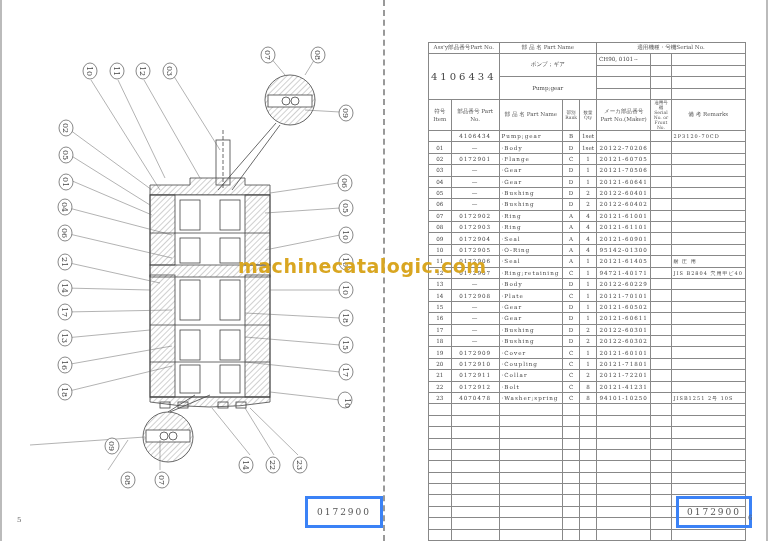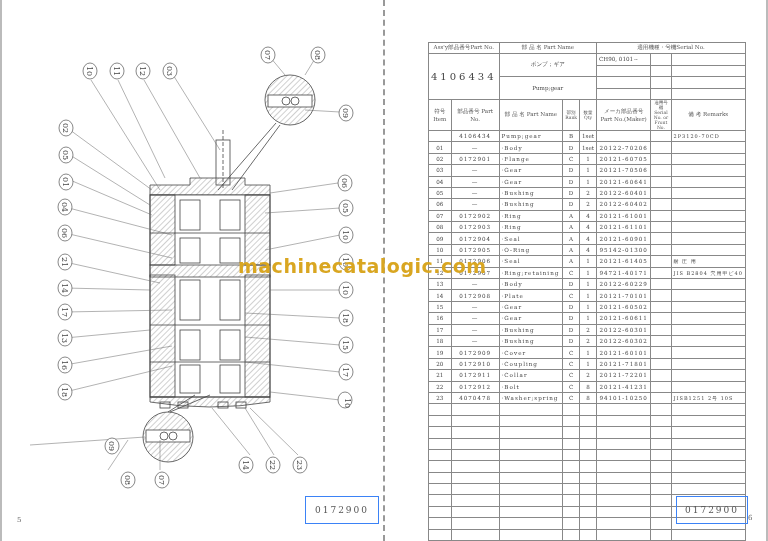--- a/index.html
+++ b/index.html
@@ -2,21 +2,21 @@
 <html><head>
 <meta charset="utf-8">
 <style>
   html,body{margin:0;padding:0;background:#fff;}
   body{width:768px;height:541px;position:relative;overflow:hidden;font-family:"DejaVu Serif",serif;color:#333;}
   .page-left{position:absolute;left:0;top:0;width:384px;height:541px;}
   .spine{position:absolute;left:383px;top:0;width:0;height:541px;border-left:2px dashed #999;}
   .left-edge{position:absolute;left:0;top:0;width:2px;height:541px;background:#bbb;}
   .right-edge{position:absolute;right:0;top:0;width:2px;height:541px;background:#bbb;}
   svg.diagram{position:absolute;left:0;top:0;}
-  .code-box{position:absolute;border:1px solid #3b82f6;font-family:"DejaVu Serif",serif;font-size:9px;letter-spacing:2px;color:#555;display:flex;align-items:center;justify-content:center;}
+  .code-box{position:absolute;border:3px solid #3b82f6;font-family:"DejaVu Serif",serif;font-size:9px;letter-spacing:2px;color:#555;display:flex;align-items:center;justify-content:center;}
   .page-num{position:absolute;font-size:7px;color:#666;}
   .watermark{position:absolute;left:238px;top:255px;font-family:"DejaVu Sans",sans-serif;font-weight:bold;font-size:19px;color:#d9a621;letter-spacing:0.5px;white-space:nowrap;}
   table.parts{position:absolute;left:428px;top:42px;width:318px;border-collapse:collapse;font-size:5.6px;font-family:"DejaVu Serif",serif;color:#444;}
   table.parts td{border:0.8px solid #888;height:10.4px;padding:0 2px;white-space:nowrap;overflow:hidden;}
   .hdr td{text-align:center;color:#555;}
   .c{text-align:center;}
   .mono{letter-spacing:1px;}
   .big{font-size:10px;letter-spacing:3px;text-align:center;}
   .thick-bottom td{border-bottom:1.2px solid #555;}
 </style>

